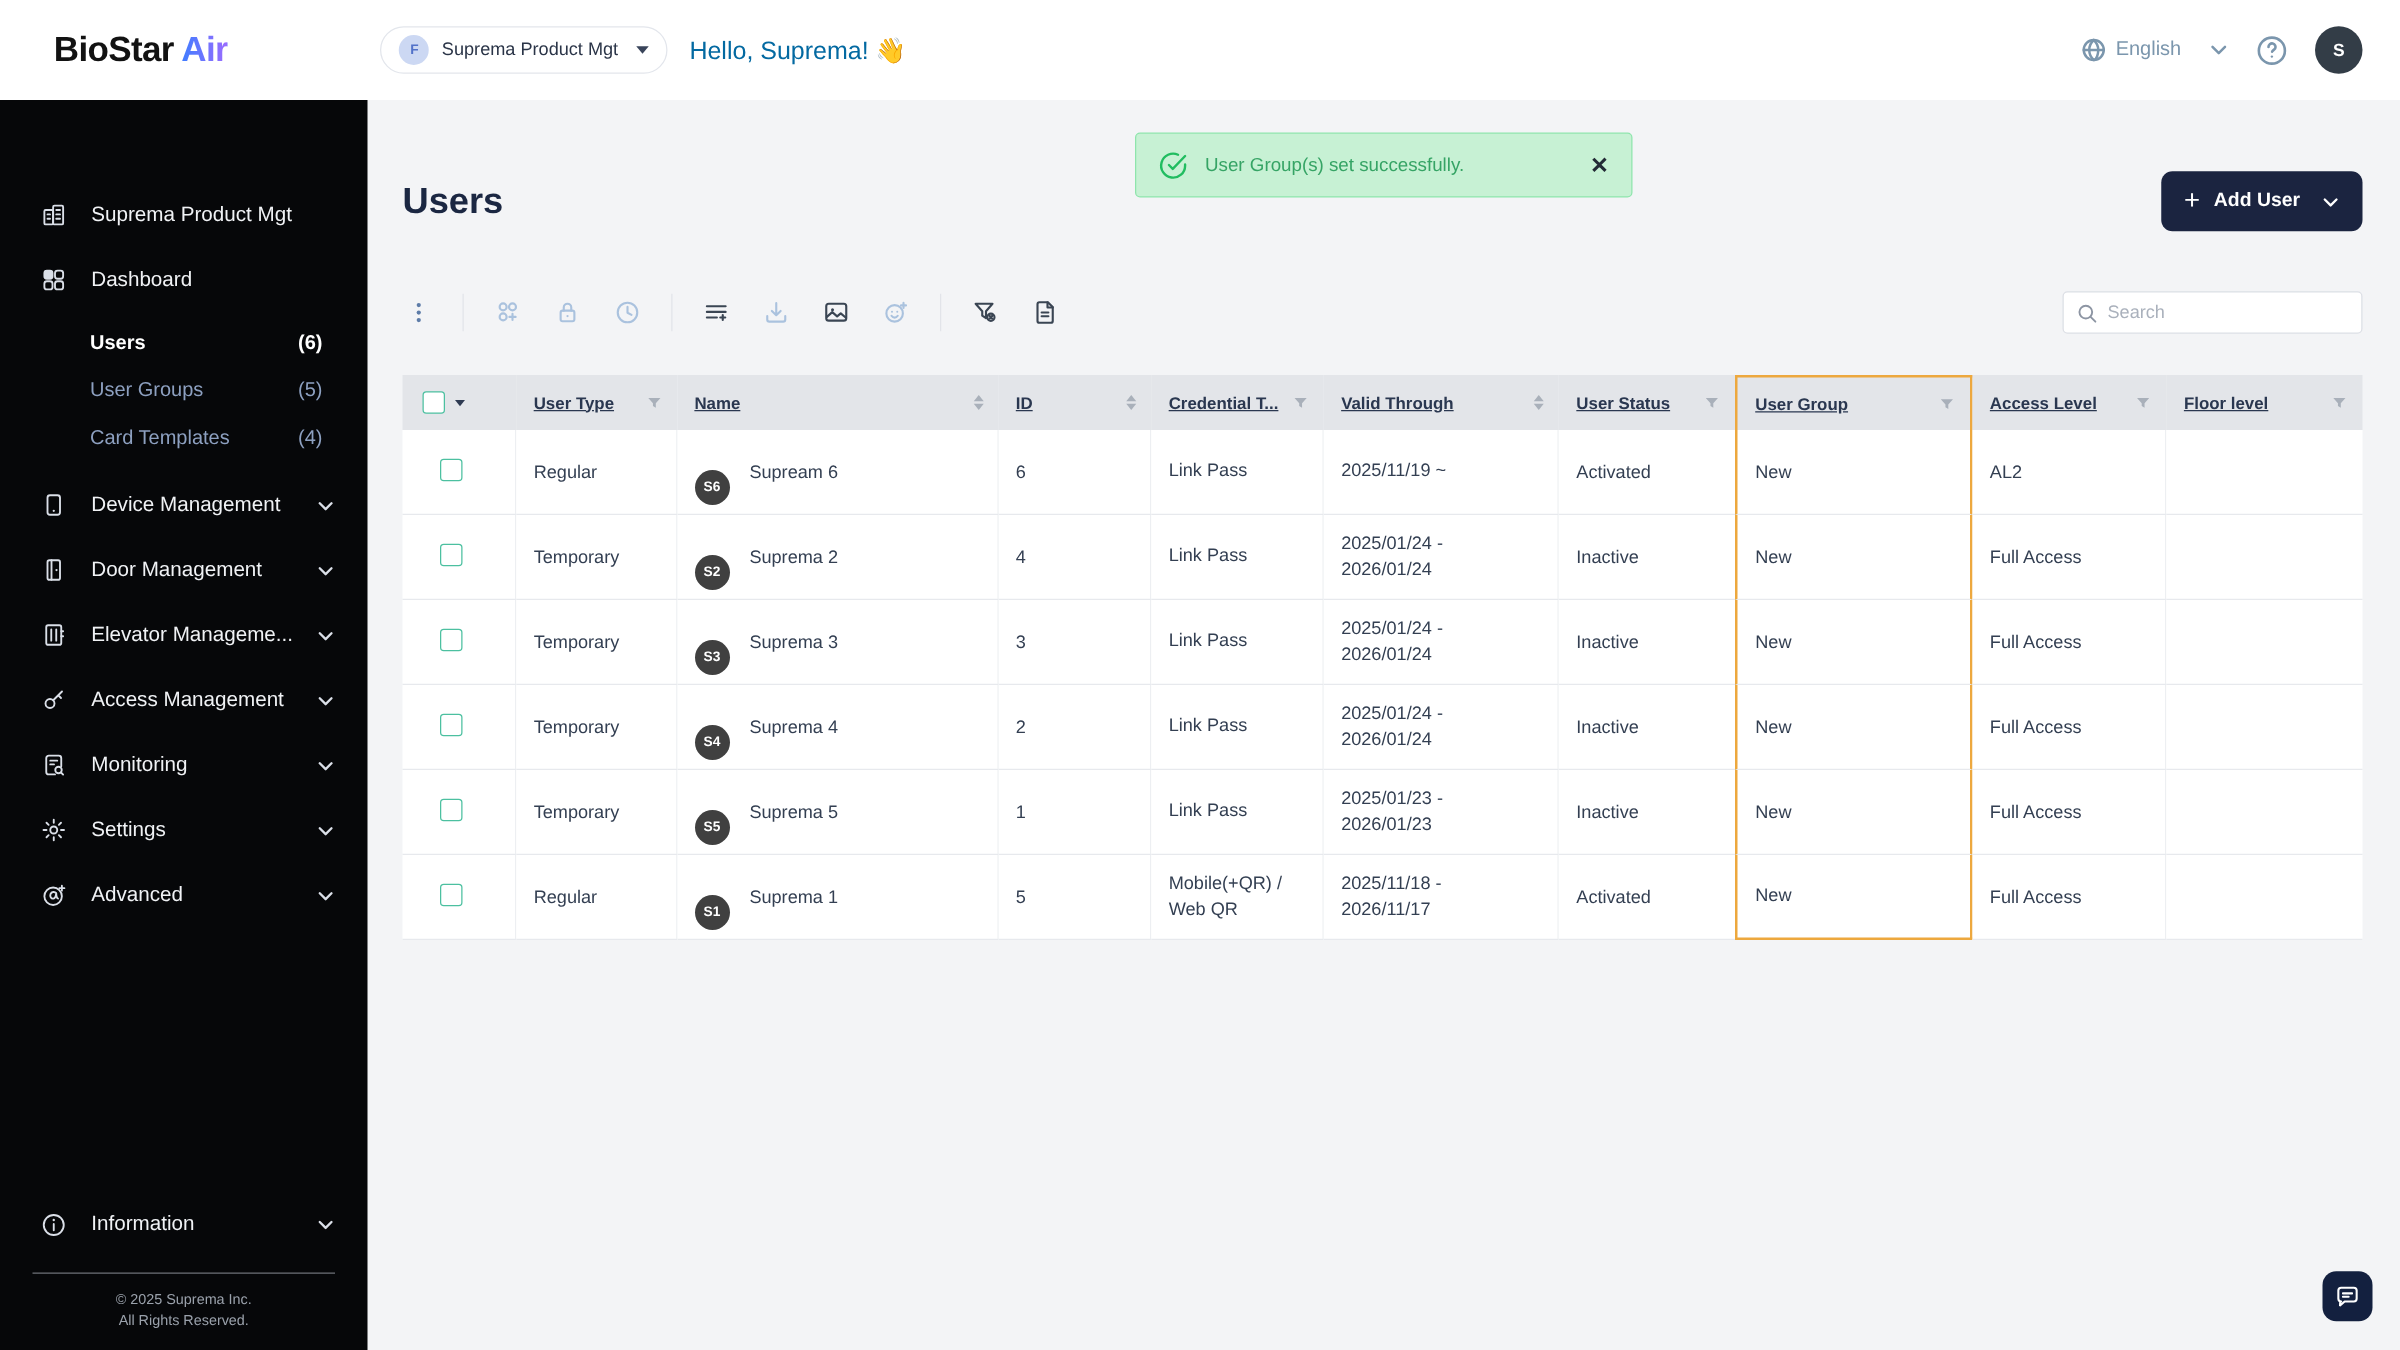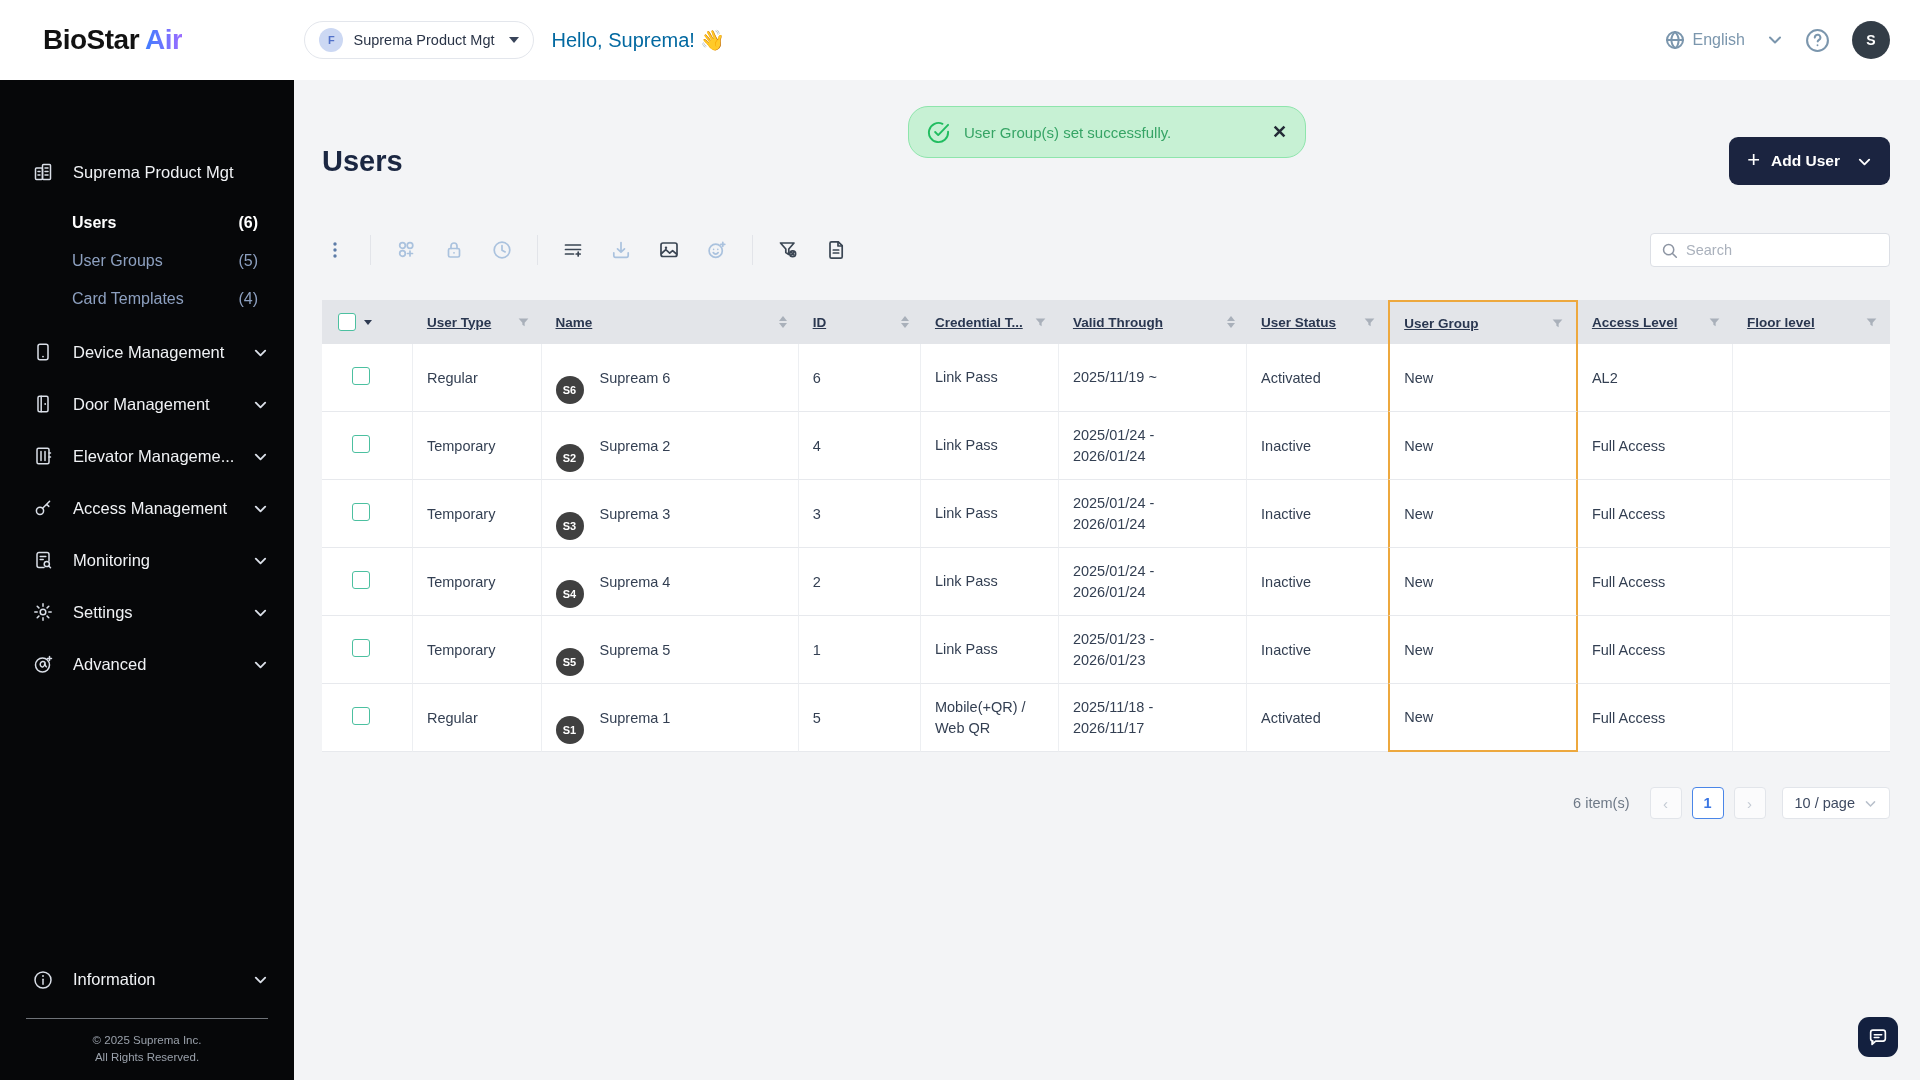--- a/index.html
+++ b/index.html
@@ -47,21 +47,21 @@
   .nav-item.active .side-icon { stroke:#ffffff; }
   .side-foot { position:absolute; left:0; right:0; bottom:14px; }
   .side-divider { border:none; border-top:1px solid #6e7278; margin:12px 26px 0 26px; }
   .copyright { margin-top:13px; text-align:center; font-size:11.5px; color:#9aa1ab; line-height:1.5; }
 
   
   .main { position:absolute; left:294px; top:80px; right:0; bottom:0; padding:0 30px 0 28px; }
 
   .toast { position:absolute; top:26px; left:50%; transform:translateX(-50%); z-index:10;
     width:398px; height:52px; display:flex; align-items:center; gap:14px; padding:0 18px;
-    background:var(--toast-bg,#c7f1d4); border:1px solid #8ee5ac; border-radius:20px; }
+    background:var(--toast-bg,#c7f1d4); border:1px solid #8ee5ac; border-radius:4px; }
   .toast-msg { font-size:15px; color:#36a465; }
   .toast-close { margin-left:auto; font-size:18px; font-weight:600; color:#232b36; cursor:pointer; line-height:1; }
 
   .page-head { margin-top:57px; height:48px; display:flex; align-items:center; justify-content:space-between; }
   .page-title { font-size:29px; font-weight:600; color:#1b2742; }
   .add-user-btn { height:48px; background:#1b2440; color:#fff; border:none; border-radius:9px;
     display:flex; align-items:center; gap:11px; padding:0 18px; font-size:15.5px; font-weight:700;
     font-family:inherit; cursor:pointer; }
   .add-user-btn .plus { font-size:22px; font-weight:400; line-height:1; margin-top:-2px; }
   .add-user-btn .btn-chev { margin-left:6px; display:flex; }
@@ -165,20 +165,29 @@
 
     <div class="nav-item">
       <svg class="side-icon" width="22" height="22" viewBox="0 0 22 22">
           <rect x="3.5" y="7" width="7" height="11.5" rx="1"></rect>
           <rect x="10.5" y="3.5" width="8" height="15" rx="1"></rect>
           <path d="M6 10.5h2M6 14h2M13 7h3M13 10.5h3M13 14h3"></path>
         </svg>
       <span class="nv-label">Suprema Product Mgt</span>
     </div>
 
+    <div class="nav-item">
+      <svg class="side-icon" width="22" height="22" viewBox="0 0 22 22">
+          <rect x="3.5" y="3.5" width="6.5" height="6.5" rx="2" fill="#dadfe8"></rect>
+          <rect x="12" y="3.5" width="6.5" height="6.5" rx="2"></rect>
+          <rect x="3.5" y="12" width="6.5" height="6.5" rx="2"></rect>
+          <rect x="12" y="12" width="6.5" height="6.5" rx="2"></rect>
+        </svg>
+      <span class="nv-label">Dashboard</span>
+    </div>
 
 
     <div class="subnav">
       <div class="sub-item active">
         <span>Users</span>
         <span class="sub-count">(6)</span>
       </div>
       <div class="sub-item">
         <span>User Groups</span>
         <span class="sub-count">(5)</span>
@@ -626,32 +635,20 @@
 2026/11/17</td>
     <td>Activated</td>
     <td class="hl">New</td>
     <td>Full Access</td>
     <td></td>
   </tr>
 </tbody>
     </table>
   </div>
 
-  <div class="pager">
-    <span class="pager-total">6 item(s)</span>
-    <span class="pg-btn">‹</span>
-    <span class="pg-cur">1</span>
-    <span class="pg-btn">›</span>
-    <span class="pg-size">
-      <span>10 / page</span>
-      <svg class="sz-chev" width="13" height="13" viewBox="0 0 16 16">
-          <path d="M3 6l5 5 5-5"></path>
-        </svg>
-    </span>
-  </div>
 </main>
 
 <div class="chat-fab">
   <svg width="22" height="22" viewBox="0 0 24 24" fill="none" stroke="#fff" stroke-width="1.8" stroke-linecap="round" stroke-linejoin="round">
       <path d="M4 7a2.5 2.5 0 012.5-2.5h11A2.5 2.5 0 0120 7v7a2.5 2.5 0 01-2.5 2.5H9.5L5.5 20l.1-3.5H6.5A2.5 2.5 0 014 14V7z"></path>
       <path d="M8 9.5h8M8 12.5h5"></path>
     </svg>
 </div>
 
 </body></html>

